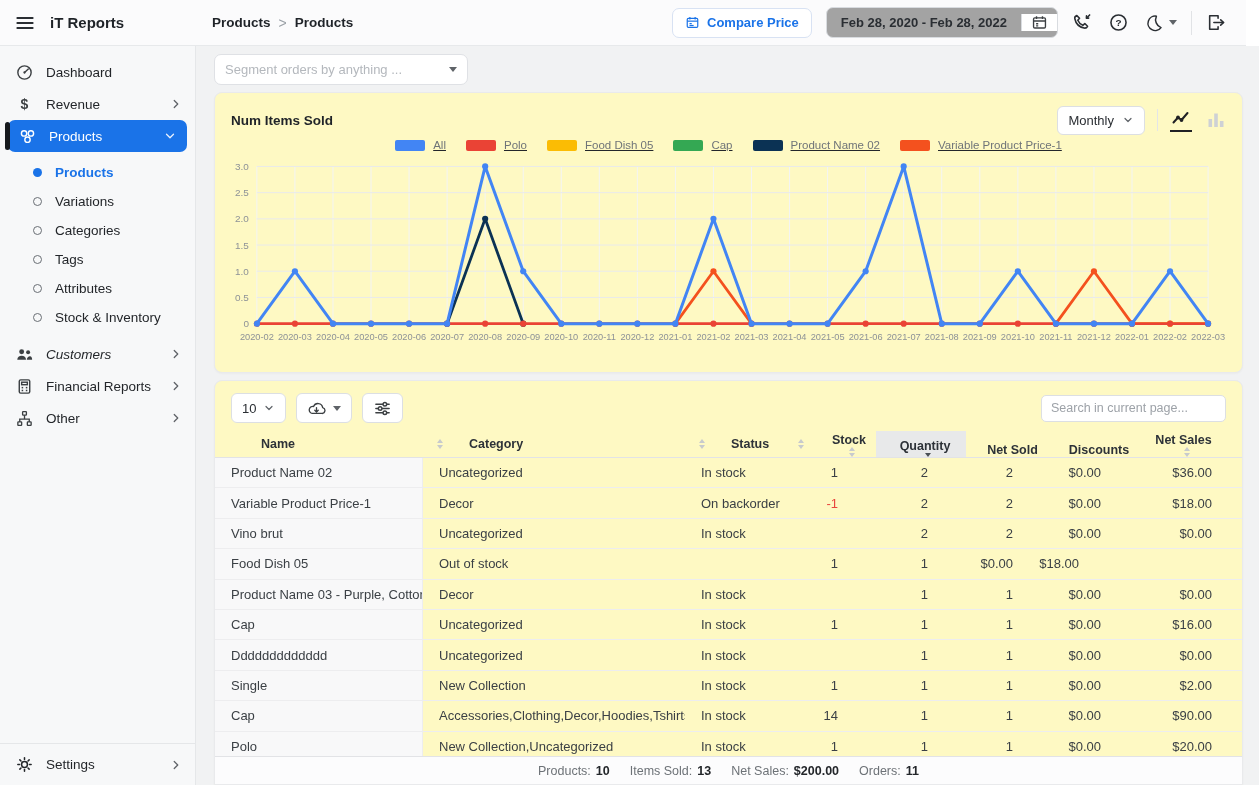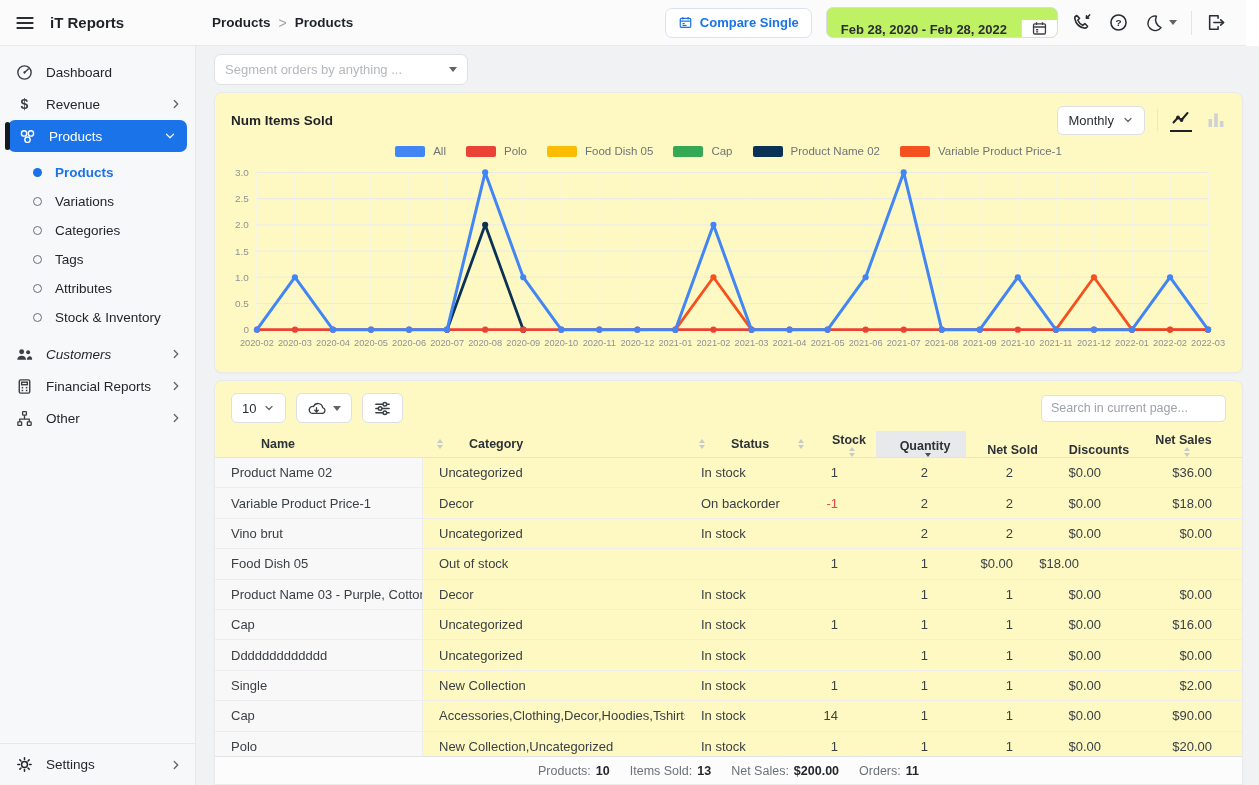--- a/index.html
+++ b/index.html
@@ -11,21 +11,21 @@
   .topbar { position:absolute; top:0; left:0; right:13px; height:46px; background:#fbfbfc;
             border-bottom:1px solid #e7e9eb; display:flex; align-items:center; z-index:10; }
   .tb-left { width:196px; display:flex; align-items:center; gap:14px; padding-left:14px; flex:none; }
   .hamburger { width:22px; height:22px; cursor:pointer; color:#2a2e33; }
   .app-title { font-size:15px; font-weight:700; color:#1f2328; }
   .breadcrumb { display:flex; align-items:center; gap:8px; margin-left:16px; font-size:13.5px; font-weight:600; color:#1f2328; }
   .crumb-sep { color:#9aa0a6; font-weight:400; font-size:14px; }
   .tb-right { margin-left:auto; display:flex; align-items:center; gap:14px; padding-right:18px; }
   .btn-compare { display:flex; align-items:center; gap:7px; height:30px; padding:0 12px; background:#fff;
                  border:1px solid #d8e2f3; border-radius:7px; color:#1a73e8; font-size:13px; font-weight:600; cursor:pointer; }
-  .date-group { display:flex; align-items:flex-end; height:31px; border:1px solid #d9dce0; border-radius:7px; background:#bef264; overflow:hidden; }
+  .date-group { display:flex; align-items:center; height:31px; border:1px solid #d9dce0; border-radius:7px; background:#a3a3a3; overflow:hidden; }
   .date-text { display:flex; align-items:center; padding:0 14px; font-size:13px; font-weight:600; color:#2a2e33; cursor:pointer; }
   .date-cal-btn { display:flex; align-items:center; padding:0 9px; border-left:1px solid #d9dce0; cursor:pointer; color:#3c4043; background:#fff; }
   .tb-icon { width:22px; height:22px; color:#2a2e33; cursor:pointer; display:flex; align-items:center; }
   .moon-wrap { display:flex; align-items:center; gap:3px; cursor:pointer; }
   .tb-divider { width:1px; height:24px; background:#e1e3e6; }
   .caret { width:0; height:0; border-left:4px solid transparent; border-right:4px solid transparent; border-top:5px solid #5f6368; display:inline-block; }
 
   
   .sidebar { position:absolute; top:46px; left:0; bottom:0; width:196px; background:#f7f8f9; border-right:1px solid #e5e7e9; padding-top:10px; }
   .sb-item { display:flex; align-items:center; gap:12px; height:32px; padding:0 12px 0 15px; font-size:13.5px; color:#23262a; cursor:pointer; }
@@ -60,21 +60,21 @@
   .chart-head { display:flex; align-items:center; height:30px; }
   .chart-title { font-size:13.5px; font-weight:700; color:#1f2328; }
   .chart-controls { margin-left:auto; display:flex; align-items:center; gap:12px; }
   .select-box { display:flex; align-items:center; gap:8px; height:29px; padding:0 10px; border:1px solid #dcdfe3; border-radius:6px;
                 font-size:13px; color:#2a2e33; background:#fff; cursor:pointer; }
   .chev-sm { width:12px; height:12px; color:#5f6368; }
   .ctl-divider { width:1px; height:22px; background:#e3e5e8; }
   .chart-type { display:flex; align-items:center; gap:14px; }
   .type-btn { cursor:pointer; padding-bottom:3px; }
   .type-btn.active { border-bottom:2px solid #202124; }
-  .legend { display:flex; justify-content:center; align-items:center; gap:20px; height:20px; margin-top:6px; flex:none; }
+  .legend { display:flex; justify-content:center; align-items:center; gap:20px; height:20px; margin-top:0; flex:none;text-decoration:underline; }
   .legend-item { display:flex; align-items:center; gap:8px; cursor:pointer; }
   .legend-swatch { width:30px; height:11px; border-radius:2px; }
   .legend-label { font-size:11.5px; color:#6f7478; }
   .chart-area { flex:1; margin-top:2px; }
 
   
   .table-card { margin-top:7px; flex:1; display:flex; flex-direction:column; overflow:hidden; border-radius:8px 8px 0 0; }
   .table-controls { display:flex; align-items:center; padding:12px 16px 8px 16px; gap:10px; flex:none; }
   .ctl-btn { display:flex; align-items:center; justify-content:center; gap:7px; height:30px; padding:0 10px;
              border:1px solid #dcdfe3; border-radius:6px; background:#fff; font-size:13px; color:#2a2e33; cursor:pointer; }
@@ -133,21 +133,21 @@
       <span>
         <svg viewBox="0 0 20 20" width="15" height="15" fill="none" stroke="#1a73e8" stroke-width="1.6">
             <rect x="3" y="4.5" width="14" height="12" rx="1.5"></rect>
             <line x1="3" y1="8.2" x2="17" y2="8.2"></line>
             <line x1="6.5" y1="2.6" x2="6.5" y2="6"></line>
             <line x1="13.5" y1="2.6" x2="13.5" y2="6"></line>
             <line x1="6" y1="11.5" x2="9" y2="11.5"></line>
             <line x1="6" y1="14" x2="11.5" y2="14"></line>
           </svg>
       </span>
-      <span>Compare Single</span>
+      <span>Compare Price</span>
     </button>
     <div class="date-group">
       <div class="date-text">Feb 28, 2020 - Feb 28, 2022</div>
       <div class="date-cal-btn">
         <span>
           <svg viewBox="0 0 20 20" width="17" height="17" fill="none" stroke="currentColor" stroke-width="1.6">
               <rect x="3" y="4.5" width="14" height="12" rx="1.5"></rect>
               <line x1="3" y1="8.2" x2="17" y2="8.2"></line>
               <line x1="6.5" y1="2.6" x2="6.5" y2="6"></line>
               <line x1="13.5" y1="2.6" x2="13.5" y2="6"></line>

